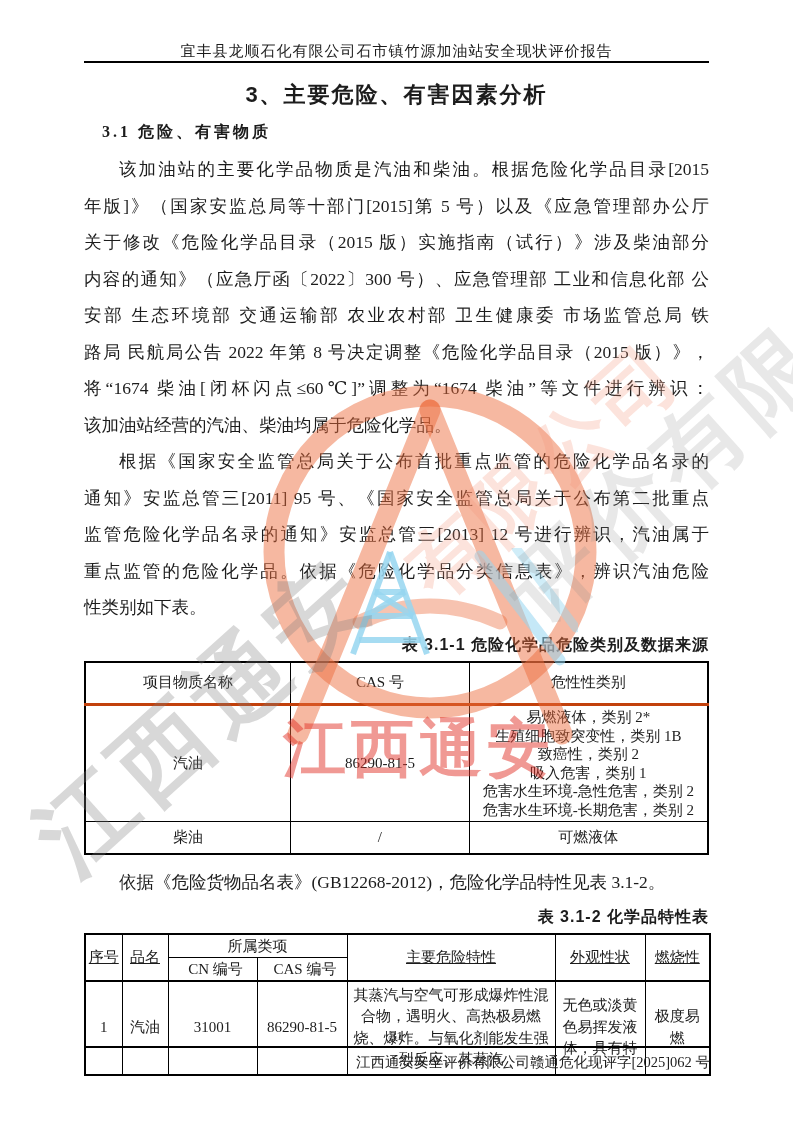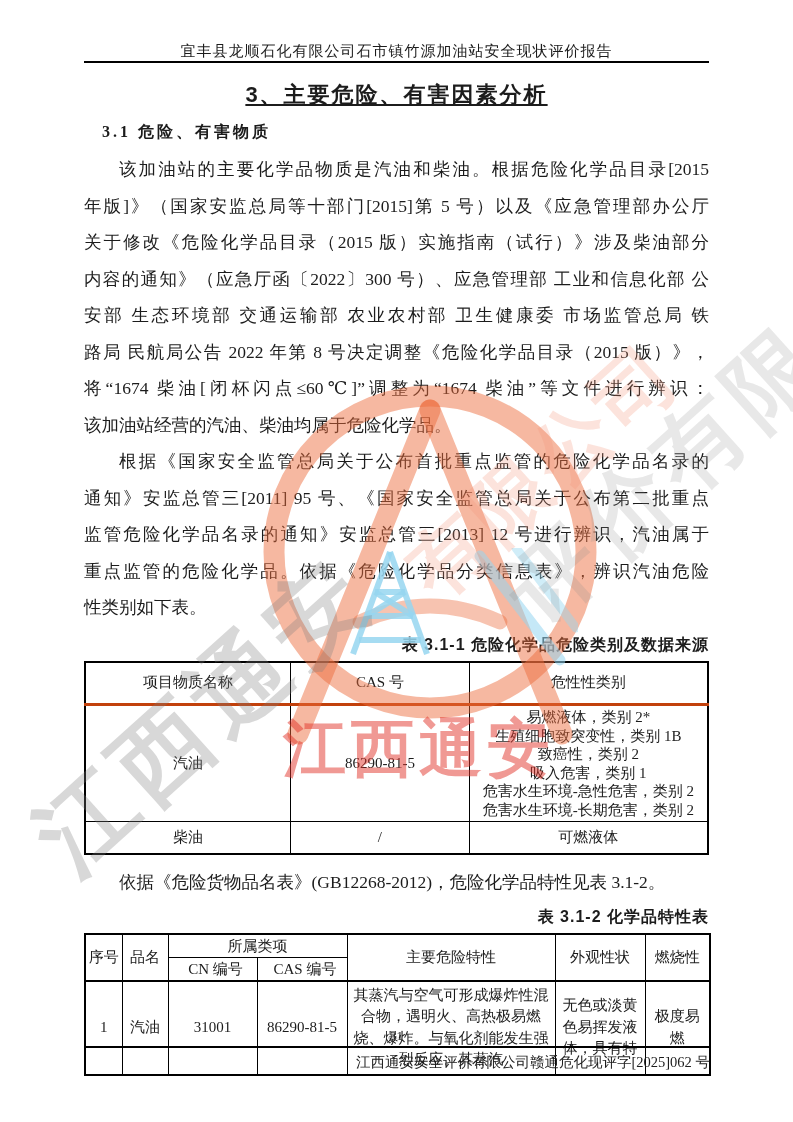--- a/index.html
+++ b/index.html
@@ -12,21 +12,20 @@
   .content { position:relative; z-index:1; padding:42px 84px 0 84px; }
 
   .doc-header {
     text-align:center; font-size:15px; letter-spacing:1px;
     border-bottom:2.5px solid #000;
   }
   .main-title {
     text-align:center; font-size:22px; font-weight:bold; letter-spacing:2px;
     font-family:"Liberation Sans","DejaVu Sans",sans-serif;
     margin:17px 0 12px 0;
-    text-decoration:underline;
   }
   .section-title {
     font-size:16px; font-weight:bold; letter-spacing:3px;
     margin:12px 0 8px 18px;
   }
   .para { margin:0; }
   .para .line {
     font-size:17.5px; line-height:36.5px;
     text-align:justify; text-align-last:justify;
   }
@@ -43,21 +42,21 @@
   .t1 { font-size:15px; }
   .t1 thead th { height:43px; border-bottom:3px solid #c2410c;border-radius:11px; }
   .t1 .hazard-line { line-height:18.5px; }
   .t1 td { height:32px; }
   .note {
     font-size:17.5px; line-height:31px; text-indent:35px; margin-top:12px;
   }
   .t2 { font-size:15px; }
   .t2 th { height:21px; line-height:20px; padding:1px 2px; }
   .t2 tr.subhead th { border-bottom:2px solid #000;padding-left:8px; }
-  .t2 th[rowspan] { border-bottom:2px solid #000; }
+  .t2 th[rowspan] { border-bottom:2px solid #000;text-decoration:underline; }
   .t2 td { line-height:21.5px; padding:3px 2px; }
 
   .pagenum {
     position:absolute; left:0; right:0; top:1028px; z-index:1;
     text-align:center; font-size:13px;
   }
   .footer {
     position:absolute; left:84px; right:83px; top:1046px; z-index:1;
     border-top:2px solid #000; padding-top:5px;
     display:flex; justify-content:flex-end; font-size:14.5px;

